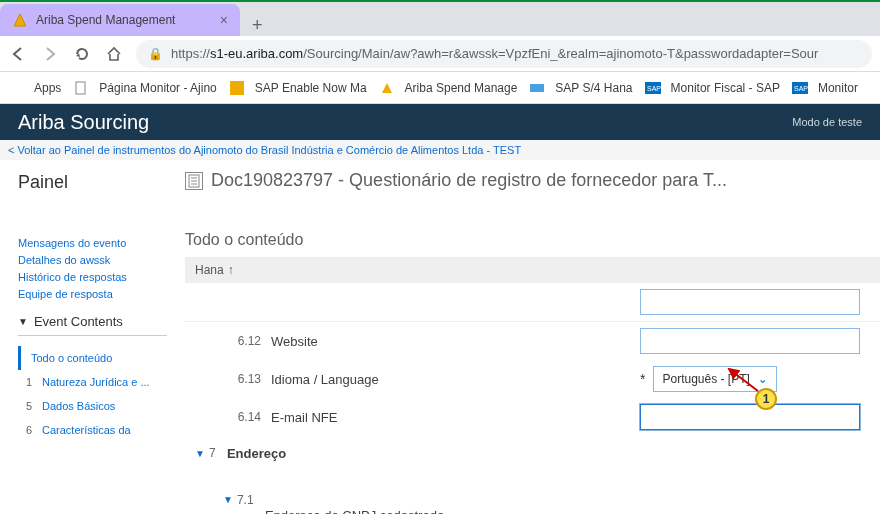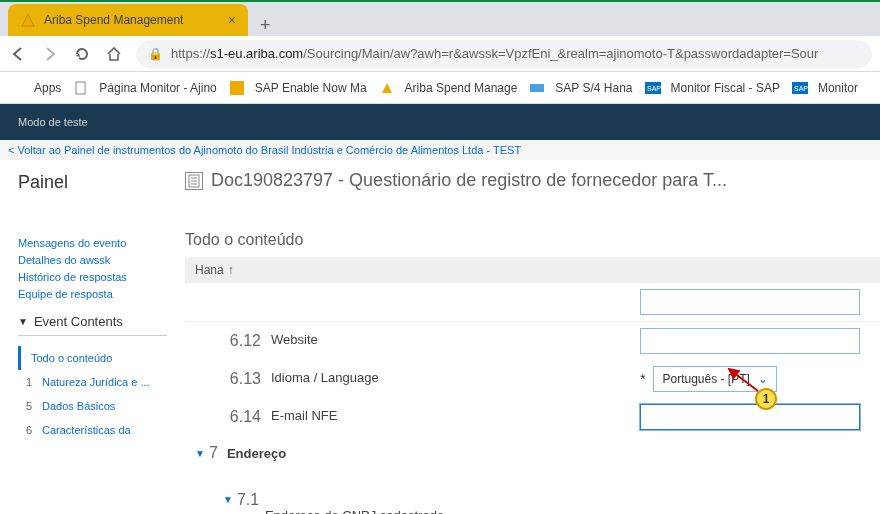--- a/index.html
+++ b/index.html
@@ -1,20 +1,20 @@
 <!DOCTYPE html>
 <html><head>
 <meta charset="utf-8">
 <style>
   * { box-sizing: border-box; margin: 0; padding: 0; }
   body { font-family: Arial, sans-serif; font-size: 13px; color: #333; width: 880px; height: 514px; overflow: hidden; background: #fff; }
 
   
   .browser-tabs { height: 36px; background: #dee1e6; display: flex; align-items: flex-end; border-top: 2px solid #0a8a3a; }
-  .tab { background: #eab308; height: 32px; display: flex; align-items: center; padding: 0 12px; border-radius: 8px 8px 0 0; margin-left: 8px; gap: 8px; min-width: 240px; }
+  .tab { background: #c4b5fd; height: 32px; display: flex; align-items: center; padding: 0 12px; border-radius: 8px 8px 0 0; gap: 8px; min-width: 240px; }
   .tab-favicon { width: 16px; height: 16px; display:flex; align-items:center; justify-content:center; }
   .tab-title { font-size: 12px; color: #3c4043; flex: 1; }
   .tab-close { color: #5f6368; font-size: 14px; cursor: pointer; }
   .new-tab { color: #5f6368; font-size: 18px; padding: 0 12px; cursor: pointer; }
 
   .toolbar { height: 36px; background: #fff; display: flex; align-items: center; padding: 0 8px; gap: 12px; border-bottom: 1px solid #dadce0; }
   .nav-icon { width: 20px; height: 20px; display: flex; align-items: center; justify-content: center; color: #5f6368; cursor: pointer; }
   .url-bar { flex: 1; height: 28px; background: #f1f3f4; border-radius: 14px; display: flex; align-items: center; padding: 0 12px; gap: 8px; overflow: hidden; }
   .lock { color: #5f6368; font-size: 12px;}
   .url { font-size: 13px; color: #5f6368; white-space: nowrap; }
@@ -58,21 +58,21 @@
 
   .page-area { flex: 1; padding: 10px 0 0 10px; }
   .doc-header { display: flex; align-items: center; gap: 8px; color: #606060; font-size: 18px; margin-bottom: 40px; }
   .doc-icon { width: 18px; height: 18px; border: 1px solid #888; display:flex; align-items:center; justify-content:center; font-size:10px; }
 
   .section-title { font-size: 16px; color: #606060; margin-bottom: 8px; }
 
   .grid { width: 100%; }
   .grid-head { background: #efefef; padding: 6px 10px; font-size: 12px; color: #555; display:flex; align-items:center; gap:4px;}
   .row { display: flex; align-items: center; padding: 6px 10px; min-height: 34px;}
-  .cell-num { width: 48px; color: #666; font-size: 16px; text-align: right; padding-right: 10px;}
+  .cell-num { width: 48px; color: #666; font-size: 12px; text-align: right; padding-right: 10px;}
   .cell-label { flex: 1; color: #404040; font-size: 13px; }
   .cell-input { width: 220px; margin-right: 10px;}
   .cell-input input { width: 100%; height: 26px; border: 1px solid #89b8e8; padding: 0 6px; font-size: 12px; }
   .cell-input input.active { border: 1px solid #2478d0; outline: 1px solid #86b6e2; }
   .cell-select { display:flex; align-items:center; gap:4px; }
   .star { color: #333; font-size: 14px; margin-right: 4px; }
   .dropdown { border: 1px solid #89b8e8; height: 26px; display:flex; align-items:center; padding: 0 8px; gap: 8px; font-size: 12px; cursor: pointer;}
   .sec-caret { color: #0a6ed1; font-size: 10px; margin-right: 4px;}
   .indent { padding-left: 28px; }
   .show-more { font-size: 11px; color: #0a6ed1; font-style: italic; text-decoration: none; }
@@ -189,20 +189,21 @@
         <svg width="20" height="12">
           <rect width="20" height="12" fill="#0070c0"></rect>
           <text x="2" y="9" font-size="7" fill="#fff">SAP</text>
         </svg>
       </span>
     <span>Monitor</span>
   </div>
 </div>
 
 <div class="app-header">
+  <span class="app-title">Ariba Sourcing</span>
   <span class="mode-badge">Modo de teste</span>
 </div>
 
 <div class="back-link">
   <a href="#">&lt; Voltar ao Painel de instrumentos do Ajinomoto do Brasil Indústria e Comércio de Alimentos Ltda - TEST</a>
 </div>
 
 <div class="main">
 
   <div class="left-panel">

